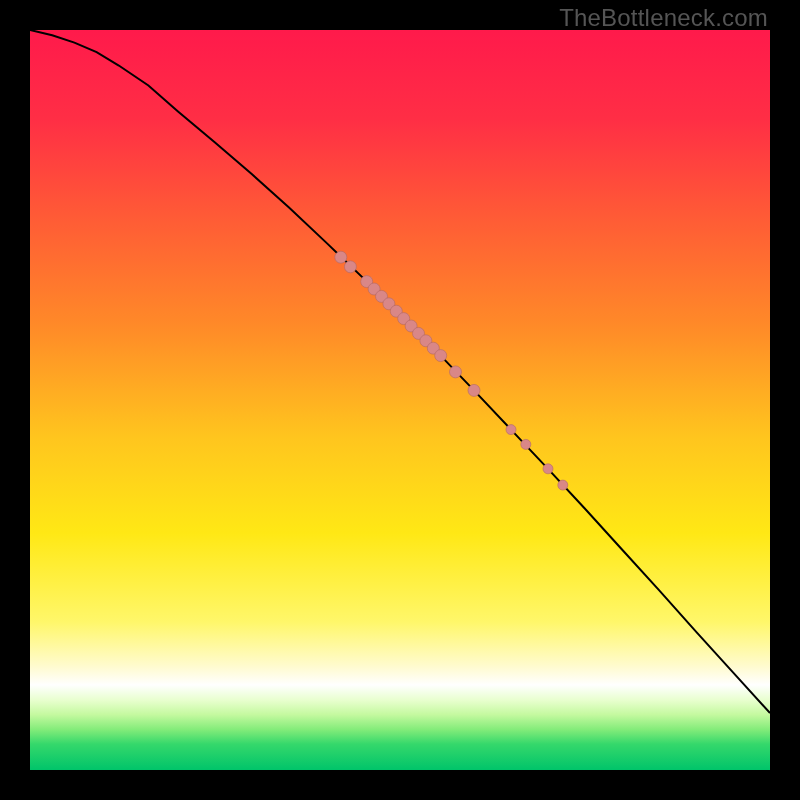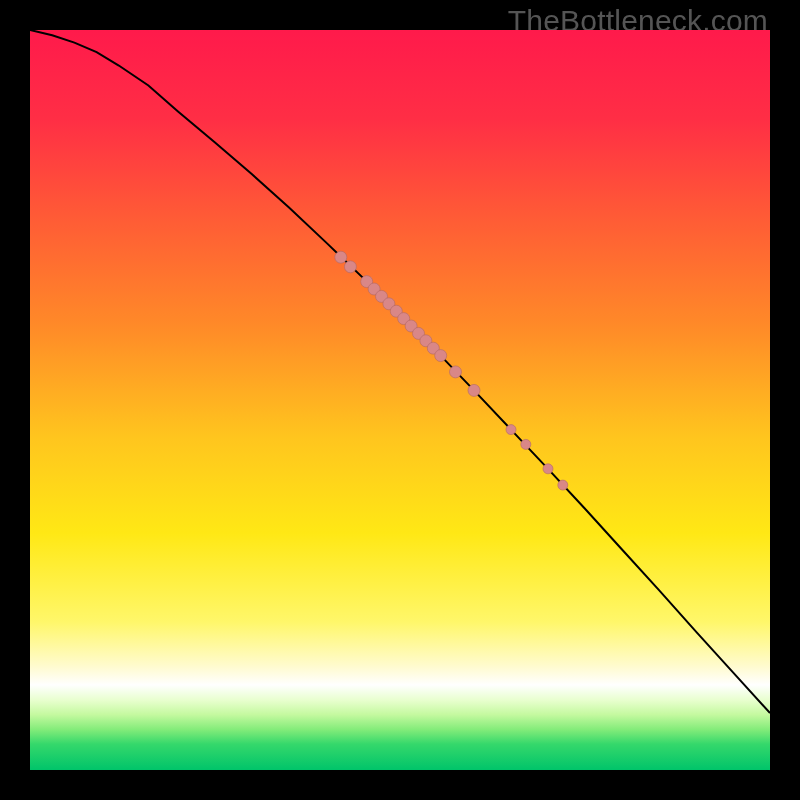--- a/index.html
+++ b/index.html
@@ -24,21 +24,21 @@
     left: 0;
     top: 0;
     width: 740px;
     height: 740px;
   }
   .watermark {
     position: absolute;
     top: 4px;
     right: 32px;
     color: #555;
-    font-size: 30px;
+    font-size: 24px;
     font-weight: 500;
     letter-spacing: 0.2px;
     user-select: none;
   }
 </style>
 </head>
 <body>
 
 <div class="watermark">TheBottleneck.com</div>
 

